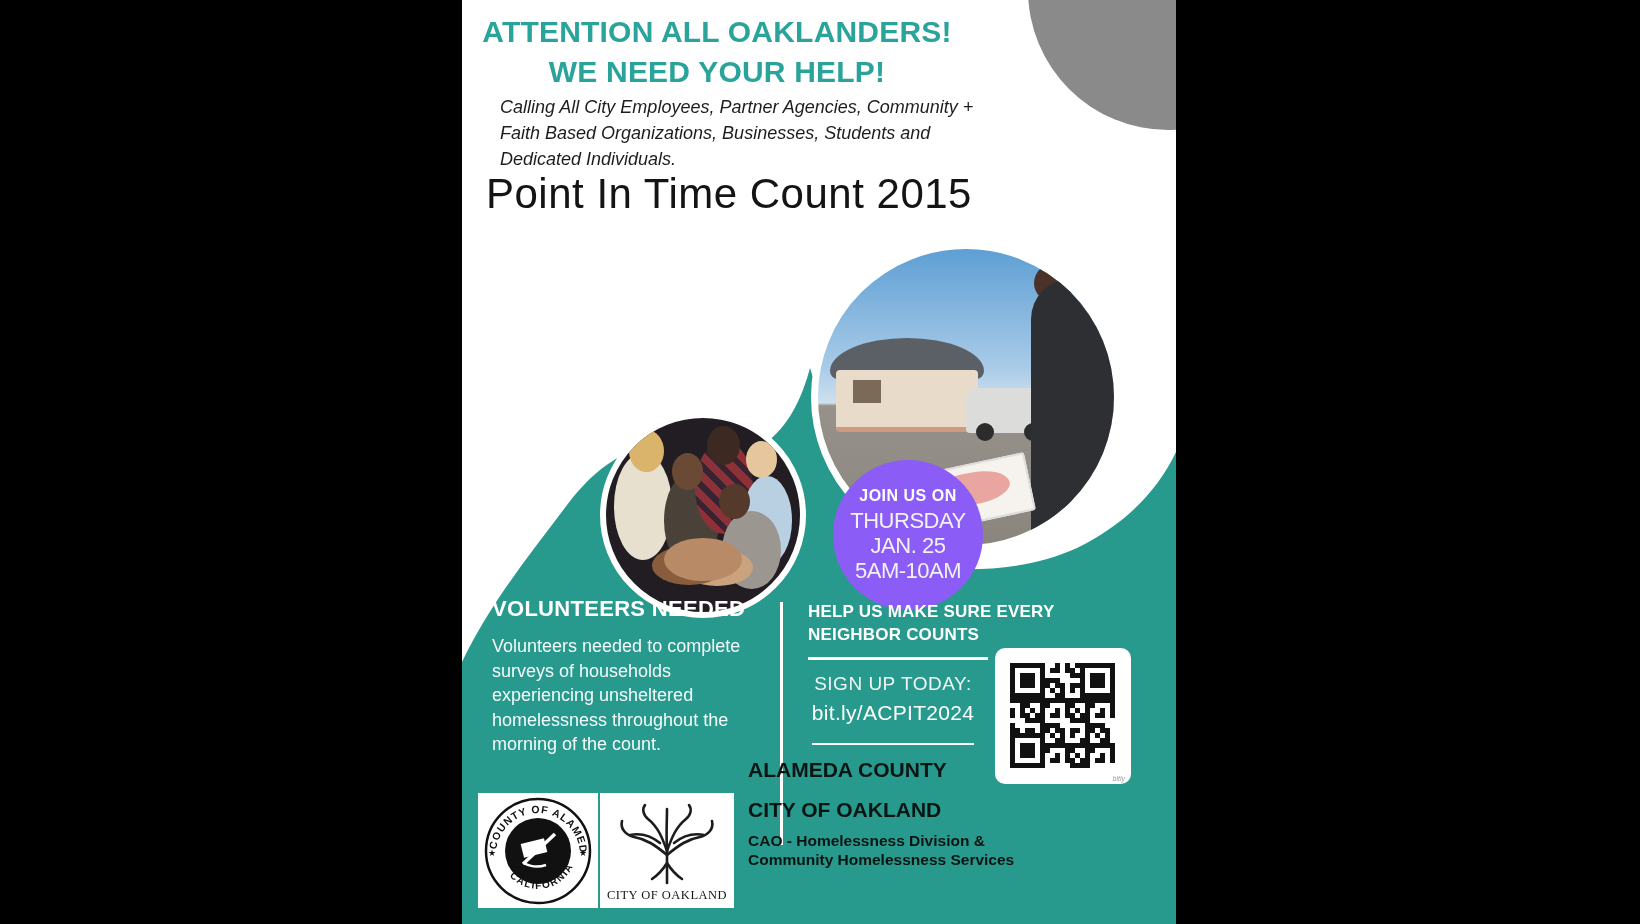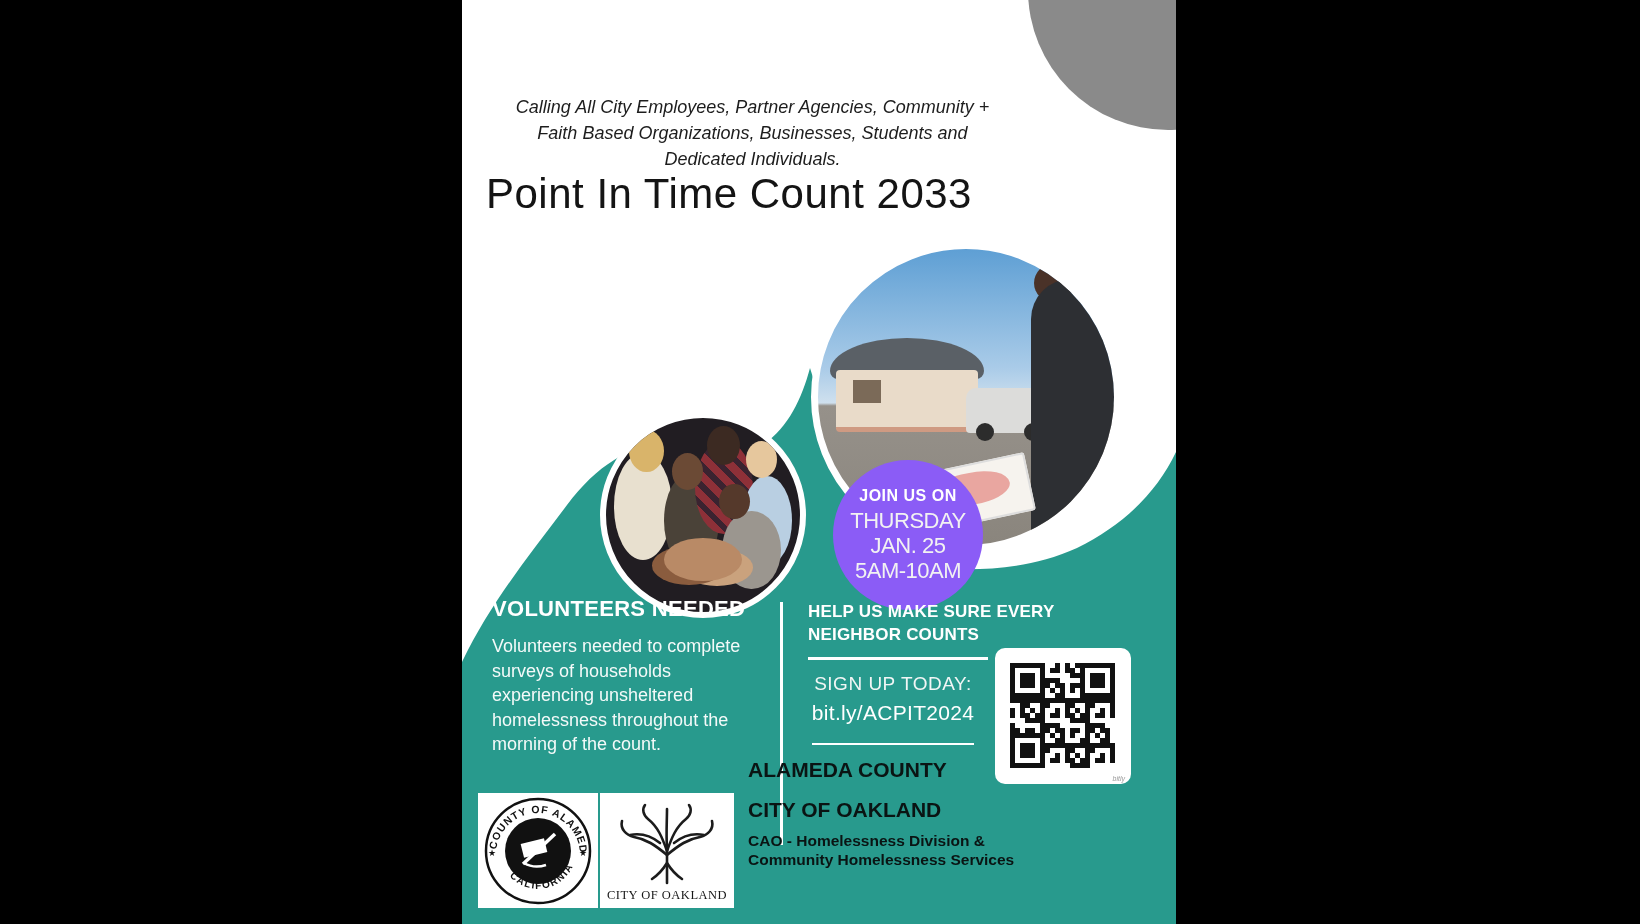--- a/index.html
+++ b/index.html
@@ -10,21 +10,21 @@
   
   .corner-circle{position:absolute;left:566px;top:-150px;width:280px;height:280px;border-radius:50%;}
 
   
   .swoosh{position:absolute;left:0;top:0;width:714px;height:924px;z-index:1;}
 
   
   .header{position:absolute;left:0;top:12px;width:510px;text-align:center;z-index:2;}
   .header .hline{font-size:30px;font-weight:bold;line-height:40px;letter-spacing:.2px;}
   .subtitle{position:absolute;left:38px;top:94px;width:505px;font-size:18px;font-style:italic;
-            color:#1d1d1d;line-height:26px;z-index:2;text-align:center;}
+            color:#1d1d1d;line-height:26px;z-index:2;}
   .title{position:absolute;left:24px;top:170px;font-size:42px;font-weight:400;color:#141414;
          letter-spacing:.5px;z-index:2;}
   .intro{position:absolute;left:28px;top:234px;width:300px;font-size:18px;color:#2e2e2e;
          line-height:25.5px;z-index:2;}
 
   
   .photo-circle{position:absolute;border-radius:50%;overflow:hidden;box-sizing:border-box;}
   .survey{left:349px;top:242px;width:310px;height:310px;border:7px solid #fff;z-index:2;
           background:linear-gradient(#5e9fd4 0%,#a9cbe8 40%,#cfe0ee 52%,#96918a 53%,#8a857d 100%);}
   .survey .tarp{position:absolute;left:4%;top:30%;width:52%;height:14%;background:#5a6066;border-radius:50% 50% 8px 8px/80% 80% 8px 8px;}
@@ -95,24 +95,28 @@
         C 560 573 505 570 470 568
         C 435 566 405 540 385 488
         C 372 450 360 405 348 368
         C 340 398 326 428 302 444
         C 275 462 235 440 200 443
         C 168 446 135 465 105 505
         C 70 552 30 600 0 662
         L 0 924 L 714 924 Z" fill="#289A8D"></path>
     </svg>
 
+    <div class="header">
+      <div class="hline" style="color: rgb(42, 163, 155);">ATTENTION ALL OAKLANDERS!</div>
+      <div class="hline" style="color: rgb(42, 163, 155);">WE NEED YOUR HELP!</div>
+    </div>
 
     <div class="subtitle">Calling All City Employees, Partner Agencies, Community + Faith Based Organizations, Businesses, Students and Dedicated Individuals.</div>
 
-    <div class="title">Point In Time Count 2033</div>
+    <div class="title">Point In Time Count 2015</div>
 
 
     <div class="photo-circle survey">
       <div class="tarp"></div>
       <div class="rv">
           <div class="win"></div>
         </div>
       <div class="suv">
           <div class="wheel" style="left:12%"></div>
           <div class="wheel" style="right:12%"></div>

